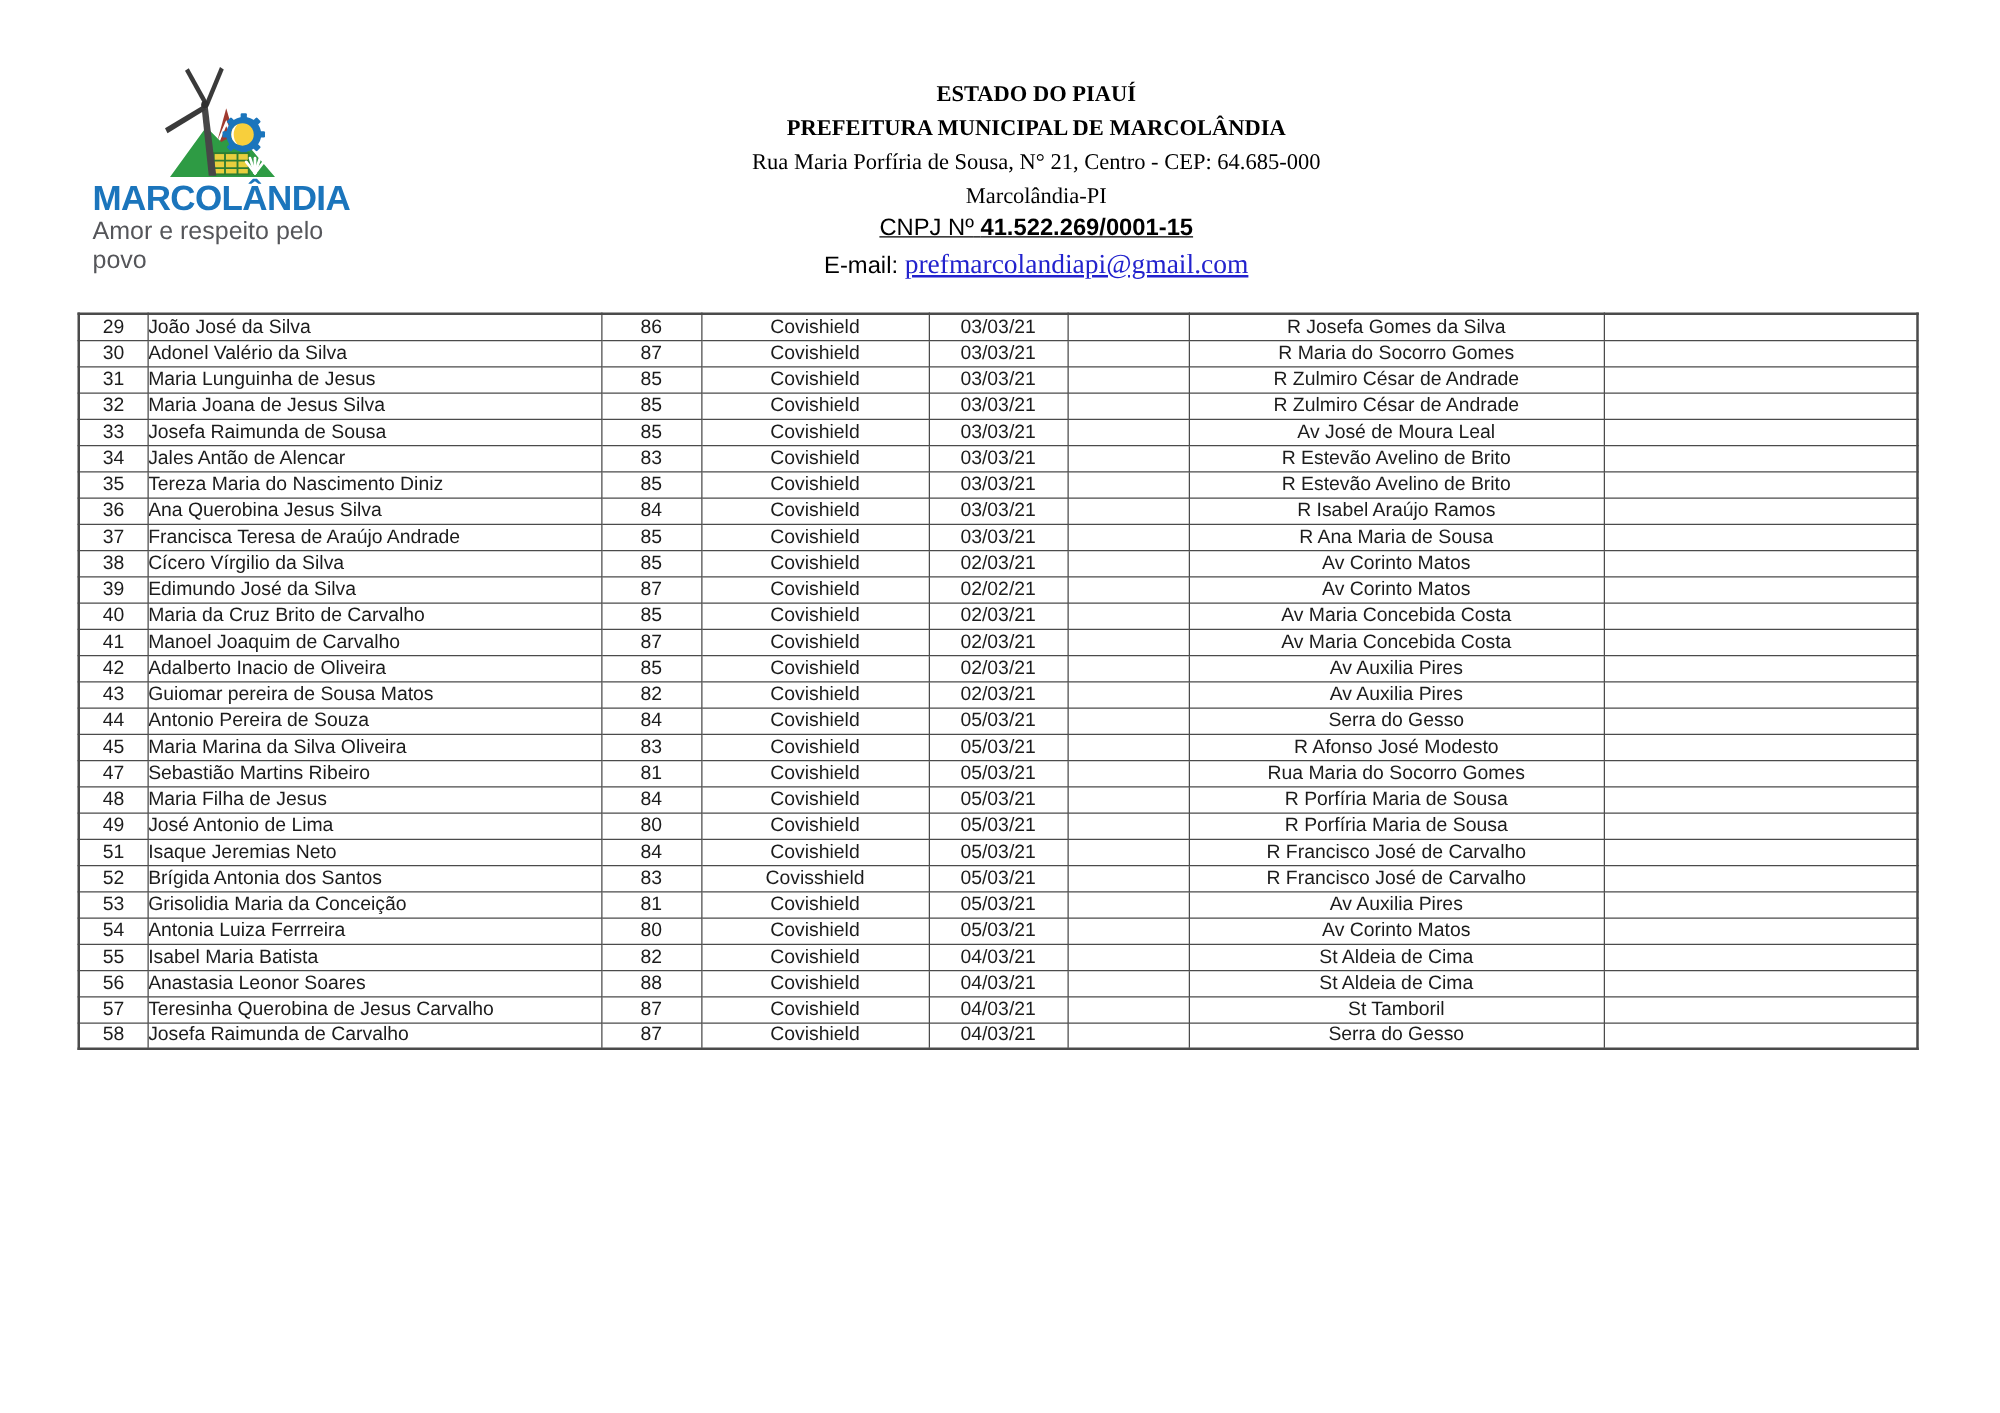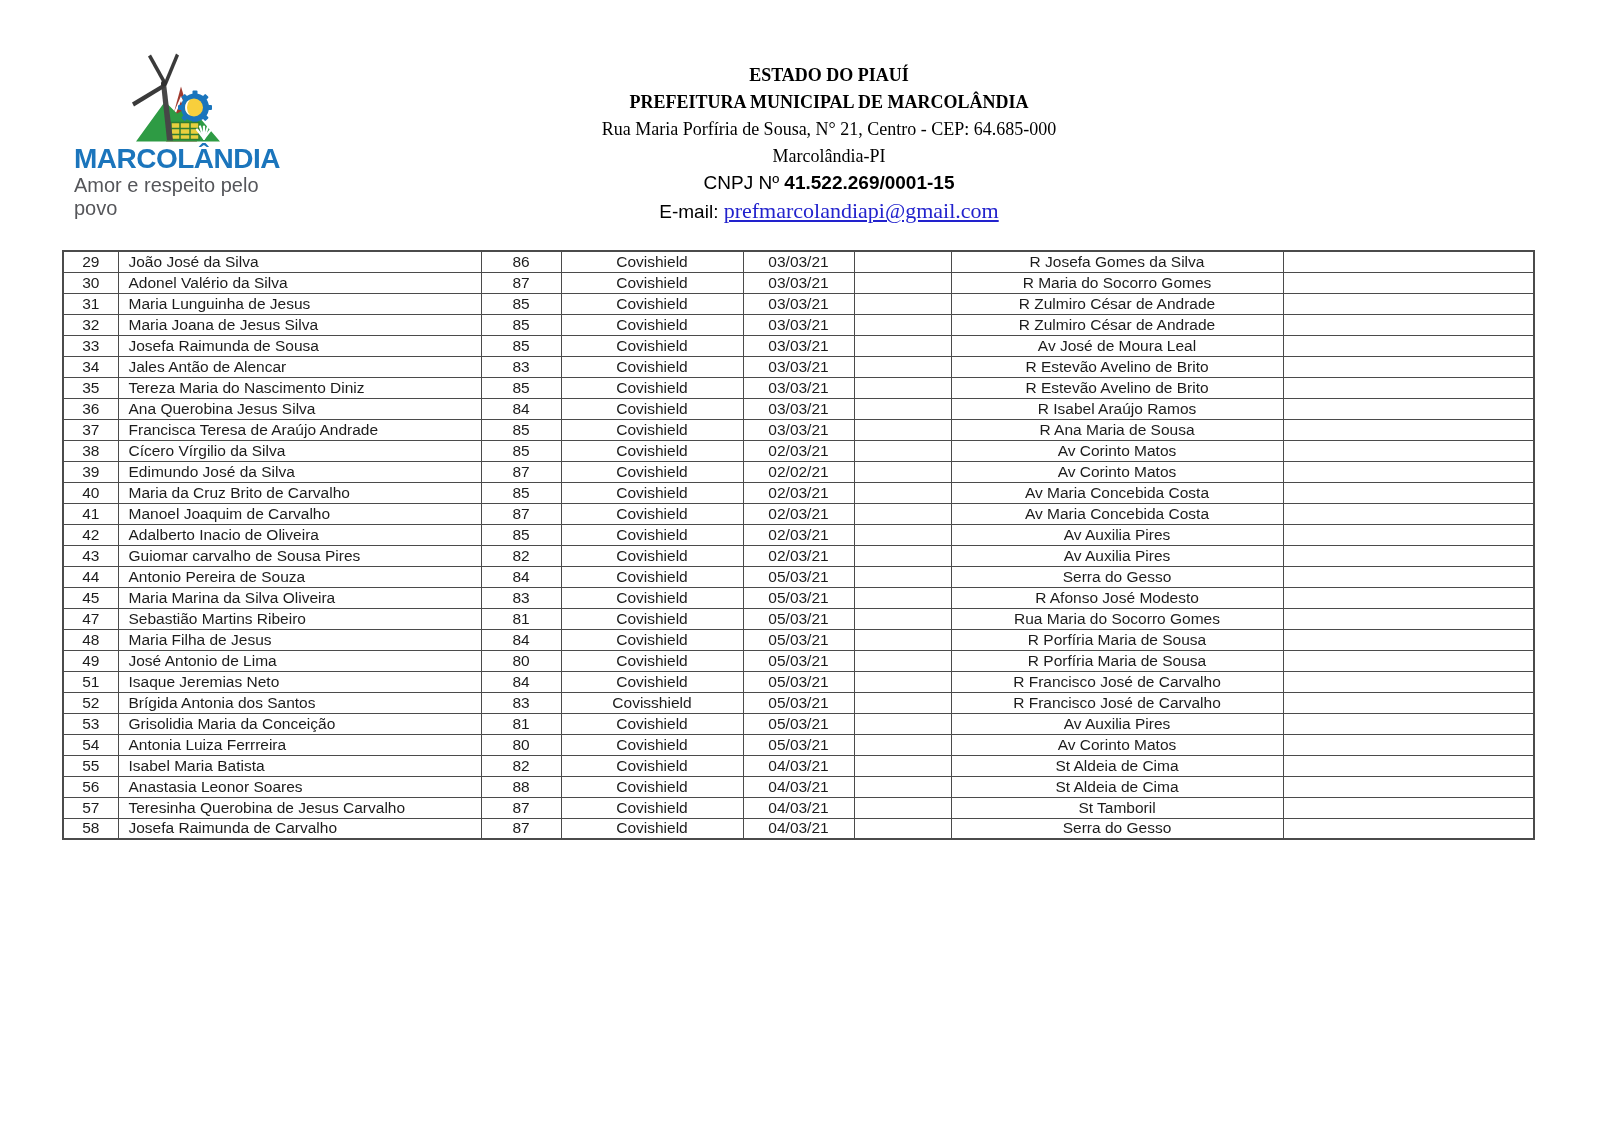--- a/index.html
+++ b/index.html
@@ -30,21 +30,21 @@
   .logo-tagline{
     font-family:"Liberation Sans",sans-serif;font-size:20px;color:#55565a;margin-top:2px;
   }
   .header-text{
     position:absolute;left:229px;top:62px;width:1200px;text-align:center;
     font-family:"Liberation Serif",serif;color:#000;
   }
   .h-line{font-size:18px;line-height:27px;}
   .h-line.bold{font-weight:bold;}
   .h-line.cnpj{
-    font-family:"Liberation Sans",sans-serif;font-size:19px;line-height:26px;
+    font-family:"Liberation Sans",sans-serif;font-size:19px;line-height:26px;text-decoration:underline;
   }
   .h-line.email{
     font-family:"Liberation Sans",sans-serif;font-size:19px;line-height:29px;
   }
   .email-link{
     font-family:"Liberation Serif",serif;font-size:22px;
     color:var(--link-blue);text-decoration:underline;cursor:pointer;
   }
 
   
@@ -53,21 +53,21 @@
     border-collapse:collapse;table-layout:fixed;
     font-family:"Liberation Sans",sans-serif;font-size:15.5px;color:var(--text-dark);
     border:2px solid var(--border-gray);
   }
   .doc-table td{
     border:1px solid var(--border-gray);
     padding:0;overflow:hidden;white-space:nowrap;
     text-align:center;vertical-align:middle;
   }
   .doc-table tr{height:21px;}
-  .doc-table td.col-name{text-align:left;padding-left:10px;}
+  .doc-table td.col-name{text-align:left;}
 </style>
 </head>
 <body>
 
 <div class="page">
 
   <header>
     <div class="logo">
       <svg width="96" height="96" viewBox="-8 0 96 95" xmlns="http://www.w3.org/2000/svg">
 
@@ -280,21 +280,21 @@
           <td class="col-name">Adalberto Inacio de Oliveira</td>
           <td class="col-age">85</td>
           <td class="col-vaccine">Covishield</td>
           <td class="col-date">02/03/21</td>
           <td class="col-blank1"></td>
           <td class="col-address">Av Auxilia Pires</td>
           <td class="col-blank2"></td>
         </tr>
         <tr>
           <td class="col-num">43</td>
-          <td class="col-name">Guiomar carvalho de Sousa Pires</td>
+          <td class="col-name">Guiomar pereira de Sousa Matos</td>
           <td class="col-age">82</td>
           <td class="col-vaccine">Covishield</td>
           <td class="col-date">02/03/21</td>
           <td class="col-blank1"></td>
           <td class="col-address">Av Auxilia Pires</td>
           <td class="col-blank2"></td>
         </tr>
         <tr>
           <td class="col-num">44</td>
           <td class="col-name">Antonio Pereira de Souza</td>

